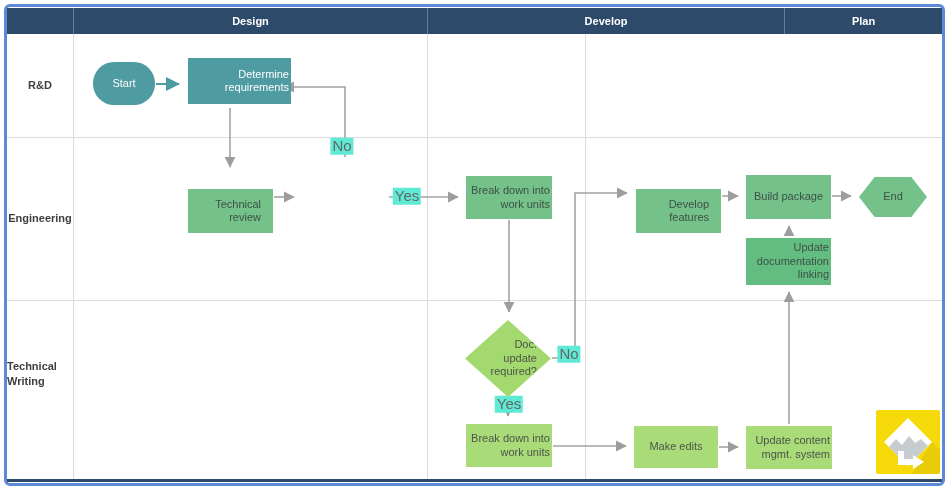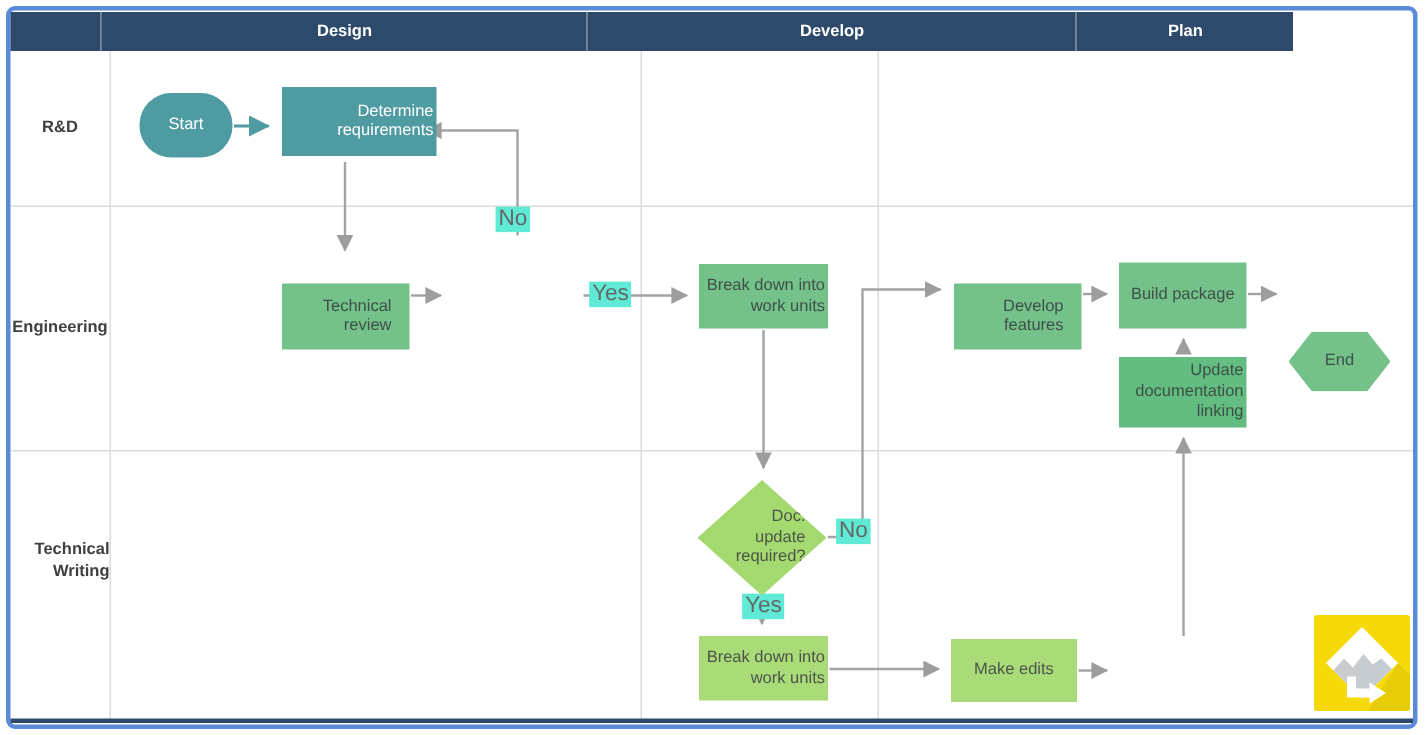--- a/index.html
+++ b/index.html
@@ -6,48 +6,48 @@
   .stage{
     position:relative;width:952px;height:490px;background:#ffffff;overflow:hidden;
     font-family:"Liberation Sans","DejaVu Sans",sans-serif;
   }
   .frame{
     position:absolute;left:4px;top:4px;width:935px;height:476px;
     border:3px solid var(--frame-border,#5b8bd8);border-radius:6px;
     background:#ffffff;box-sizing:content-box;
   }
   
-  .header-row{position:absolute;left:7px;top:8px;width:855px;height:26px;display:flex;}
+  .header-row{position:absolute;left:7px;top:8px;width:935px;height:26px;display:flex;}
   .hcell{
     background:var(--header-bg,#2d4a6b);color:#ffffff;font-size:11px;font-weight:700;
     display:flex;align-items:center;justify-content:center;box-sizing:border-box;
     border-left:1px solid rgba(255,255,255,0.28);
   }
   .hcell.first{border-left:none;}
   .vline{position:absolute;top:34px;width:1px;height:445px;background:var(--grid-line,#dcdcdc);}
   .hline{position:absolute;left:7px;width:935px;height:1px;background:var(--grid-line,#dcdcdc);}
   .bottom-navy{position:absolute;left:7px;top:479px;width:935px;height:3px;background:var(--header-bg,#2d4a6b);}
   .lane-label{
     position:absolute;left:7px;width:66px;display:flex;align-items:center;justify-content:center;
-    text-align:right;font-size:11px;font-weight:700;color:#3f3f3f;line-height:1.3;
+    text-align:left;font-size:11px;font-weight:700;color:#3f3f3f;line-height:1.3;
   }
   
   .node{
     position:absolute;display:flex;align-items:center;justify-content:center;text-align:right;
     font-size:11px;line-height:1.22;box-sizing:border-box;padding:2px;color:#3d5148;
   }
   .teal{background:var(--teal,#4e9ba2);color:#ffffff;}
   .green{background:var(--green,#74c189);}
   .green-deep{background:var(--green-deep,#63bd80);}
   .lgreen{background:var(--light-green,#aadb79);color:#4b5548;}
   .stadium{border-radius:21px;}
   .diamond{clip-path:polygon(50% 0,100% 50%,50% 100%,0 50%);padding:0 14px;}
   .diamond.green-d{background:var(--green-diamond,#69be7c);}
   .diamond.lgreen-d{background:var(--light-green-diamond,#a4d96f);color:#4b5548;}
-  .hexagon{clip-path:polygon(23% 0,77% 0,100% 50%,77% 100%,23% 100%,0 50%);margin-top:44px;}
+  .hexagon{clip-path:polygon(23% 0,77% 0,100% 50%,77% 100%,23% 100%,0 50%);}
   .pad{padding:2px 12px;margin-top:14px;}
   
   .edges{position:absolute;left:0;top:0;pointer-events:none;}
   .edge-label{
     position:absolute;transform:translate(-50%,-50%);font-size:15px;color:#666666;
     background:#5eead4;padding:0 2px;line-height:1.1;
   }
   
   .logo{position:absolute;left:876px;top:410px;width:64px;height:64px;cursor:pointer;}
 </style>
@@ -112,20 +112,21 @@
   <div class="node teal" style="left:188px;top:58px;width:103px;height:46px">Determine requirements</div>
   <div class="node green pad" style="left:188px;top:175px;width:85px;height:44px">Technical review</div>
   <div class="node green" style="left:466px;top:176px;width:86px;height:43px">Break down into work units</div>
   <div class="node green pad" style="left:636px;top:175px;width:85px;height:44px">Develop features</div>
   <div class="node green" style="left:746px;top:175px;width:85px;height:44px">Build package</div>
   <div class="node green hexagon" style="left:859px;top:177px;width:68px;height:40px">End</div>
   <div class="node green-deep" style="left:746px;top:238px;width:85px;height:47px">Update documentation linking</div>
   <div class="node diamond lgreen-d" style="left:465px;top:320px;width:86px;height:77px">Doc. update required?</div>
   <div class="node lgreen" style="left:466px;top:424px;width:86px;height:43px">Break down into work units</div>
   <div class="node lgreen" style="left:634px;top:426px;width:84px;height:42px">Make edits</div>
+  <div class="node lgreen" style="left:746px;top:426px;width:86px;height:43px">Update content mgmt. system</div>
 
   <div class="logo">
     <svg width="64" height="64" viewBox="0 0 64 64">
       <rect x="0" y="0" width="64" height="64" rx="2" fill="#f6d908"></rect>
       <polygon points="56,32 64,40 64,64 36,64" fill="#000000" opacity="0.06"></polygon>
       <defs>
         <clipPath id="diamondClip">
           <polygon points="32,8 56,32 32,56 8,32"></polygon>
         </clipPath>
       </defs>

